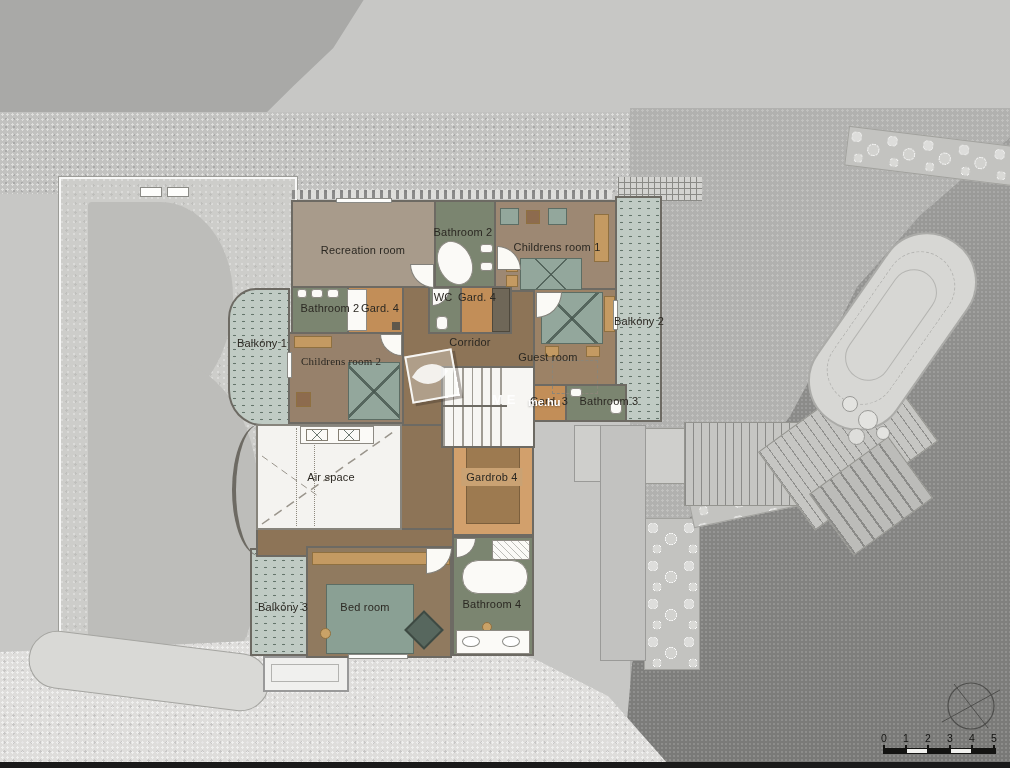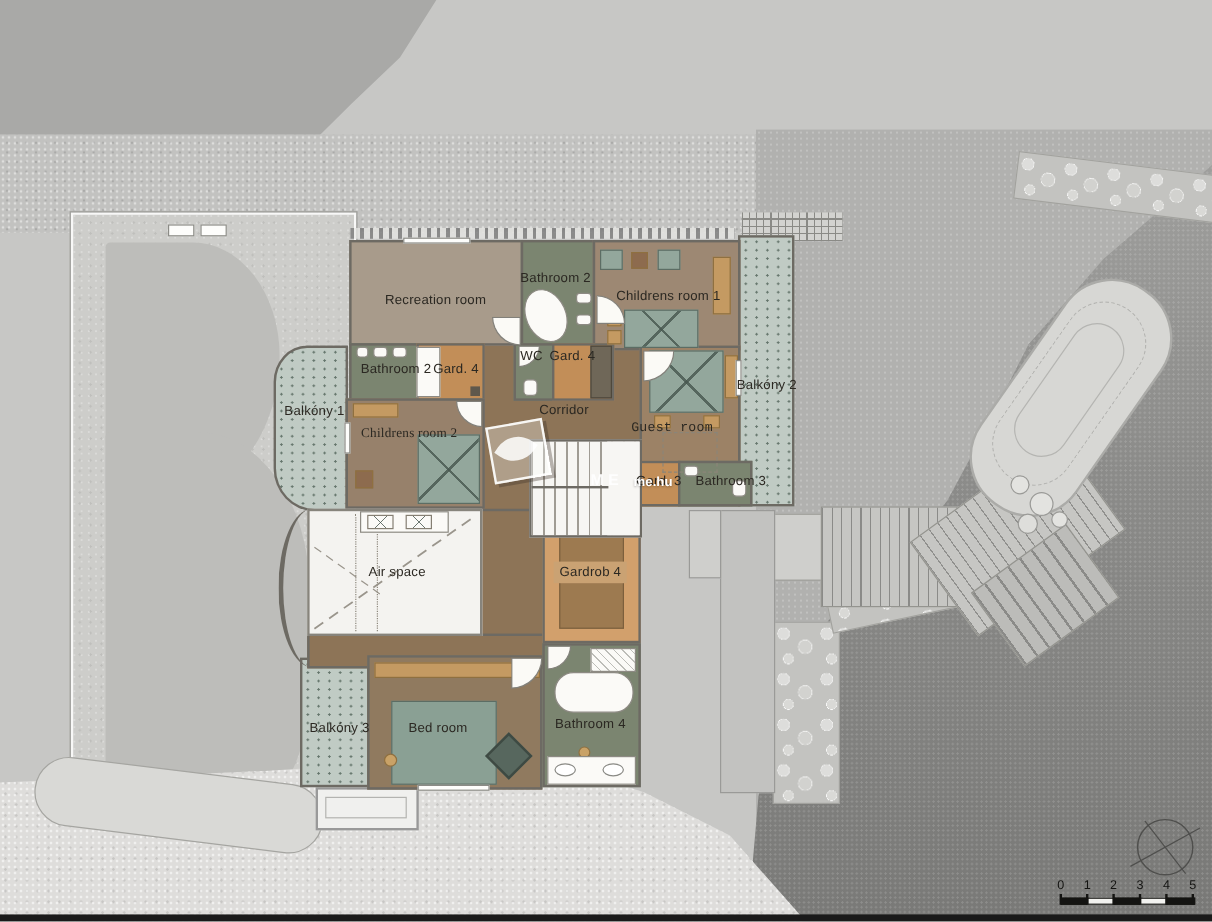--- a/index.html
+++ b/index.html
@@ -218,21 +218,21 @@
   <span class="lbl" style="left:363px;top:250px;">Recreation room</span>
   <span class="lbl" style="left:463px;top:232px;">Bathroom 2</span>
   <span class="lbl" style="left:557px;top:247px;">Childrens room 1</span>
   <span class="lbl" style="left:330px;top:308px;">Bathroom 2</span>
   <span class="lbl" style="left:380px;top:308px;">Gard. 4</span>
   <span class="lbl" style="left:443px;top:297px;">WC</span>
   <span class="lbl" style="left:477px;top:297px;">Gard. 4</span>
   <span class="lbl" style="left:262px;top:343px;">Balkóny 1</span>
   <span class="lbl" style="left:341px;top:361px;font-family:Liberation Serif, serif;">Childrens room 2</span>
   <span class="lbl" style="left:470px;top:342px;">Corridor</span>
-  <span class="lbl" style="left:560px;top:357px;font-family:Liberation Mono, monospace;">Guest room</span>
+  <span class="lbl" style="left:548px;top:357px;">Guest room</span>
   <span class="lbl" style="left:639px;top:321px;">Balkóny 2</span>
   <span class="lbl" style="left:549px;top:401px;z-index:30;">Gard. 3</span>
   <span class="lbl" style="left:598px;top:401px;margin-left:11px;">Bathroom 3</span>
   <span class="lbl" style="left:331px;top:477px;">Air space</span>
   <span class="lbl" style="left:492px;top:477px;background:#caa273;padding:3px 5px;">Gardrob 4</span>
   <span class="lbl" style="left:283px;top:607px;">Balkóny 3</span>
   <span class="lbl" style="left:365px;top:607px;">Bed room</span>
   <span class="lbl" style="left:492px;top:604px;">Bathroom 4</span>
 
   <div class="abs" style="left:400px;top:348px;width:220px;height:70px;z-index:50;">

